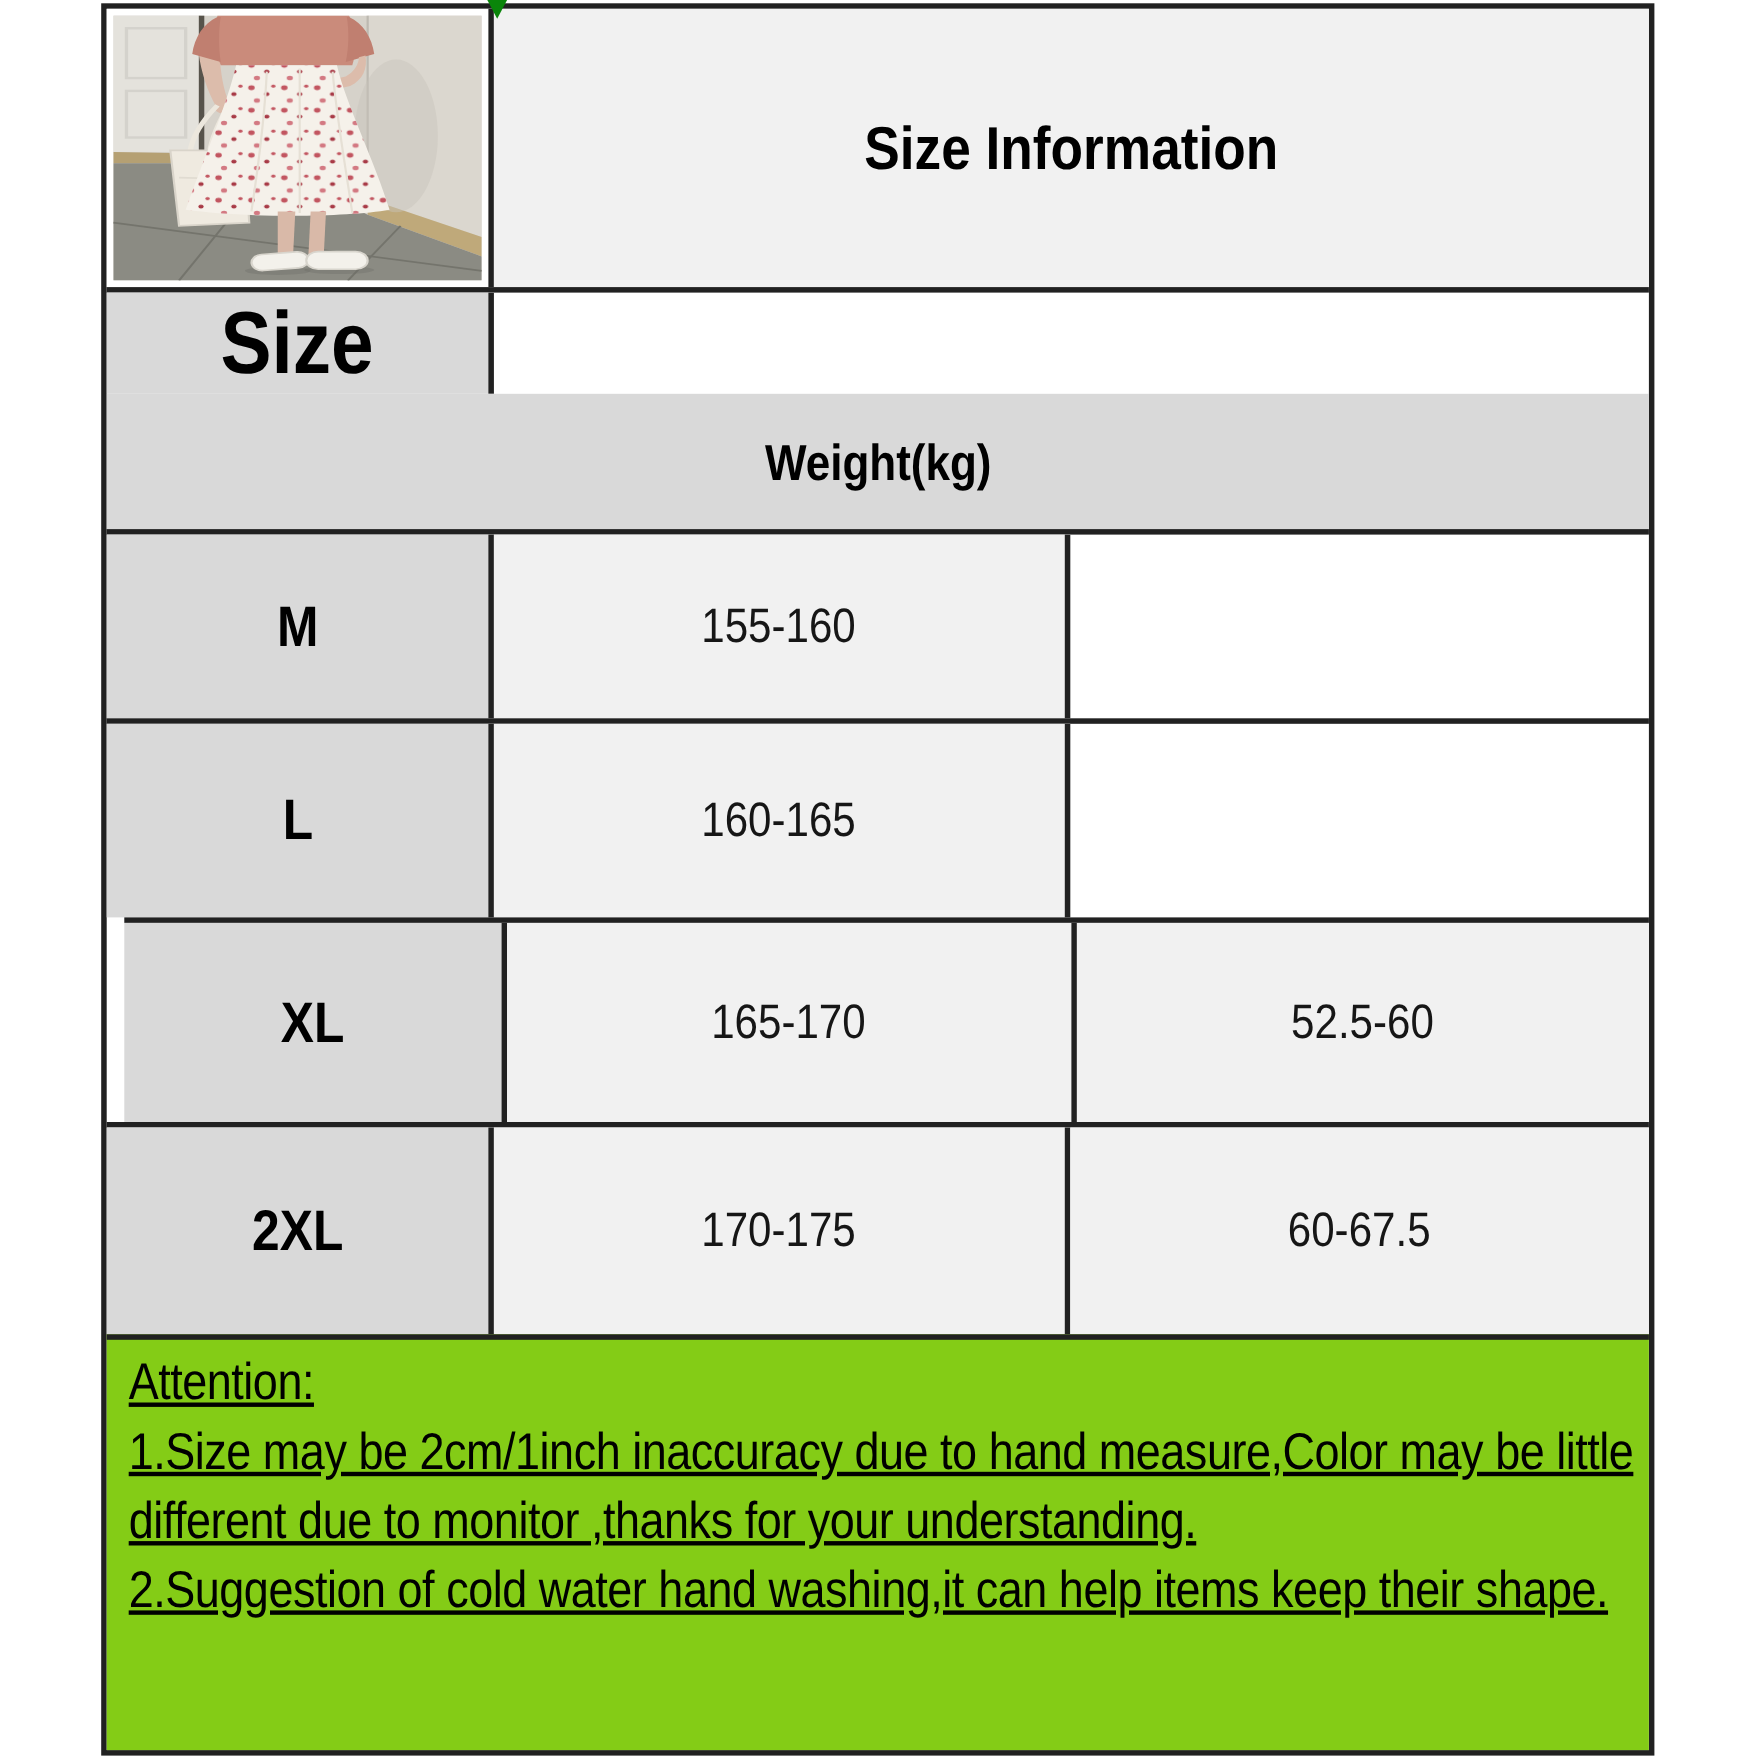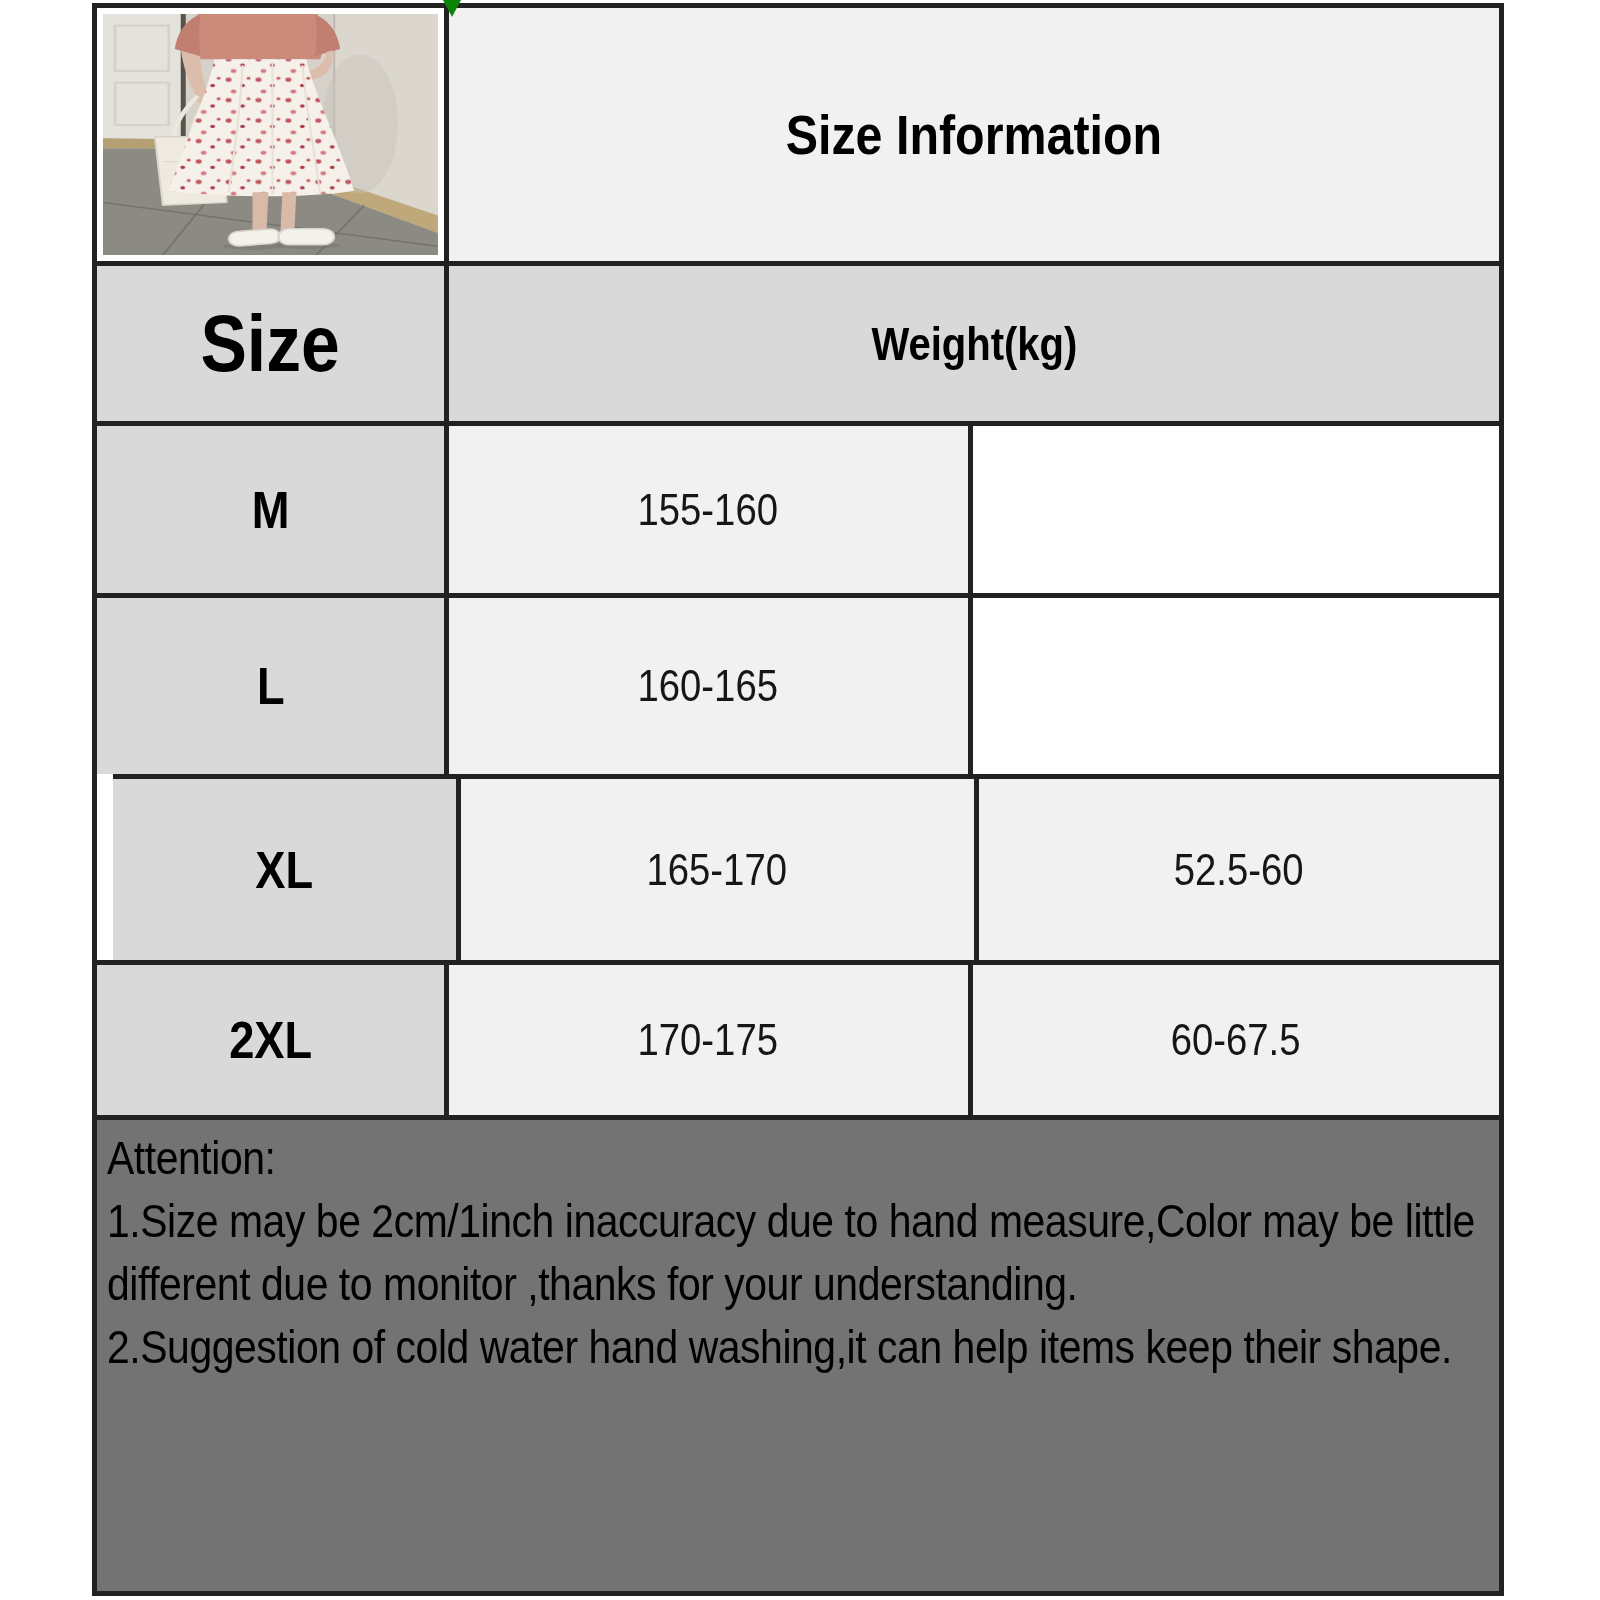--- a/index.html
+++ b/index.html
@@ -68,41 +68,42 @@
     width: 25.1%;
     border-right: 5px solid var(--border-dark, #212121);
     background: var(--header-gray, #d9d9d9);
   }
   .c2 {
     width: 37.35%;
     border-right: 5px solid var(--border-dark, #212121);
     background: var(--cell-light, #f1f1f1);
   }
   .c3 { flex: 1; background: var(--cell-light, #f1f1f1); }
-  .header-row { height: 160px; }
+  .header-row { height: 220px; flex-direction: column; }
   .header-row .c2, .header-row .c3 { background: var(--header-gray, #d9d9d9); }
   .row-m   { height: 172px; }
   .row-l   { height: 181px; }
   .row-xl  { height: 186px; margin-left: 16px; }
-  .row-2xl { height: 155px; }
+  .row-2xl { height: 193px; }
 
   .cond { transform: scaleX(0.87); transform-origin: center; white-space: nowrap; }
   .h-size  { font-size: 80px; font-weight: bold; }
   .h-col   { font-size: 46px; font-weight: bold; }
   .v-size  { font-size: 52px; font-weight: bold; }
   .v-num   { font-size: 44px; font-weight: normal; color: #161616; }
 
   
   .attention {
     flex: 1;
     border-top: 5px solid var(--border-dark, #212121);
-    background: #737373;
-    padding: 6px 10px 0 10px;
+    background: #84cc16;
+    padding: 6px 10px 0 20px;
     box-sizing: border-box;
     overflow: hidden;
+    text-decoration: underline;
   }
   .attn-line {
     font-size: 47px;
     line-height: 63px;
     letter-spacing: -0.5px;
     transform: scaleX(0.87);
     transform-origin: left center;
     white-space: nowrap;
   }
 

